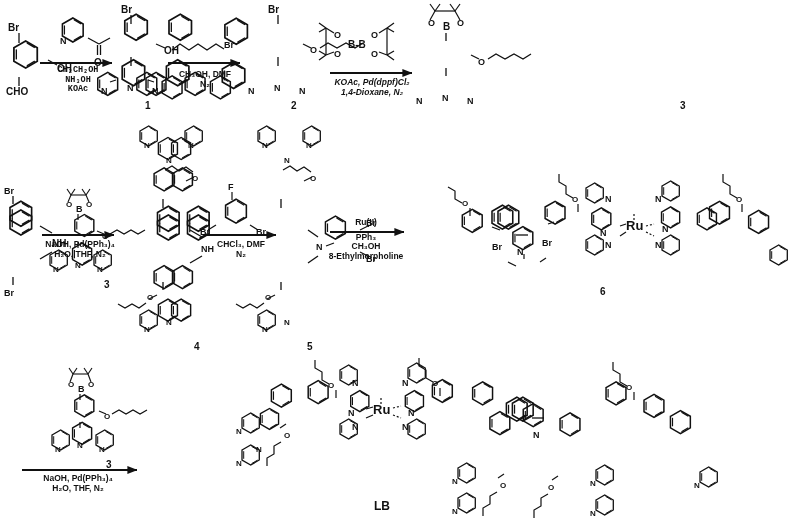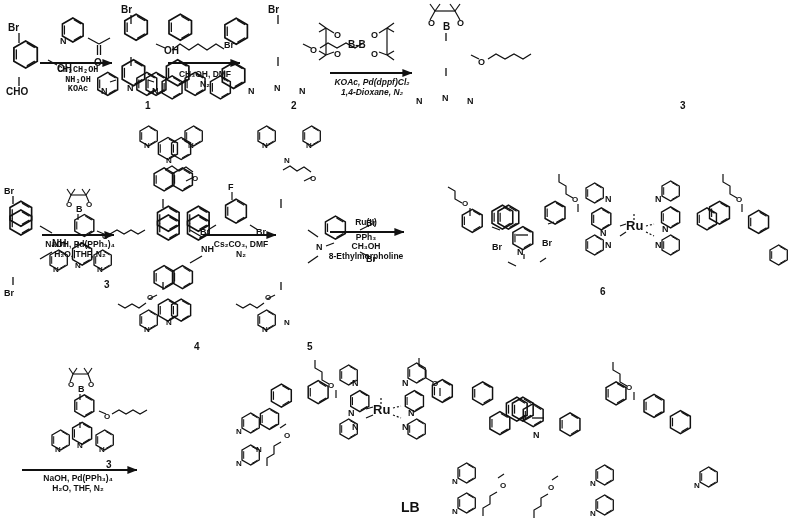--- a/index.html
+++ b/index.html
@@ -424,21 +424,21 @@
   <div>KOAc, Pd(dppf)Cl₂</div>
   <div>1,4-Dioxane, N₂</div>
 </div>
 
 <div class="cond" style="left:32px;top:240px;width:96px;font-size:8.5px;">
   <div>NaOH, Pd(PPh₃)₄</div>
   <div>H₂O, THF, N₂</div>
 </div>
 
 <div class="cond" style="left:198px;top:240px;width:86px;font-size:8.5px;">
-  <div>Cs₂CO₃,  DMF</div>
+  <div>CHCl₃,  DMF</div>
   <div>N₂</div>
 </div>
 
 <div class="cond" style="left:312px;top:218px;width:108px;font-size:8.5px;">
   <div style="margin-bottom:5px;">Ru(II)</div>
   <div>PPh₃</div>
   <div>CH₃OH</div>
   <div>8-Ethylmorpholine</div>
 </div>
 
@@ -446,13 +446,13 @@
   <div>NaOH, Pd(PPh₃)₄</div>
   <div>H₂O, THF, N₂</div>
 </div>
 
 <div class="lbl" style="left:145px;top:100px;font-size:10px;">1</div>
 <div class="lbl" style="left:291px;top:100px;font-size:10px;">2</div>
 <div class="lbl" style="left:680px;top:100px;font-size:10px;">3</div>
 <div class="lbl" style="left:194px;top:341px;font-size:10px;">4</div>
 <div class="lbl" style="left:307px;top:341px;font-size:10px;">5</div>
 <div class="lbl" style="left:600px;top:286px;font-size:10px;">6</div>
-<div class="lbl" style="left:374px;top:499px;font-size:14px;margin-left:27px;">LB</div>
+<div class="lbl" style="left:374px;top:499px;font-size:12px;">LB</div>
 
 </body></html>

